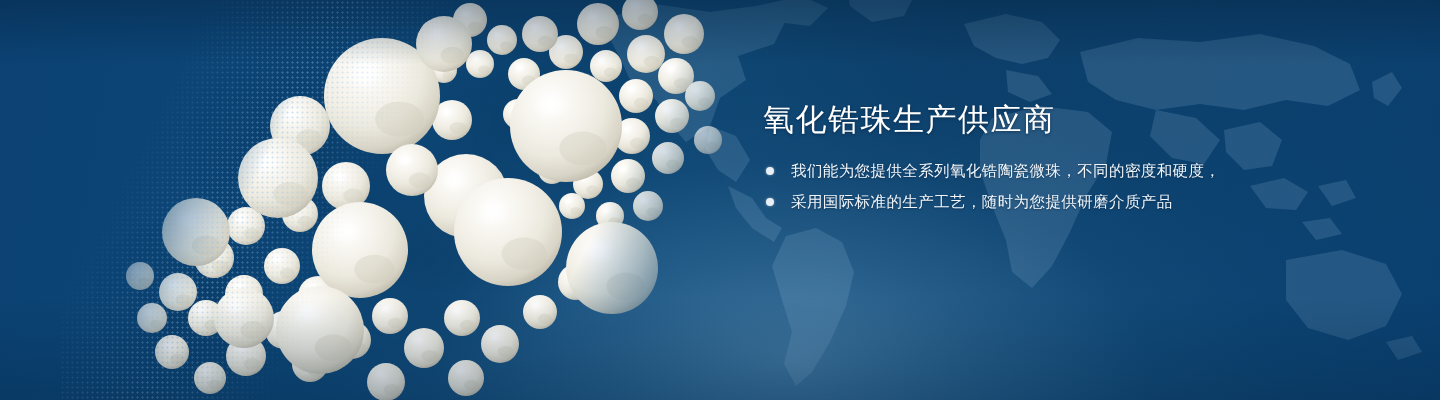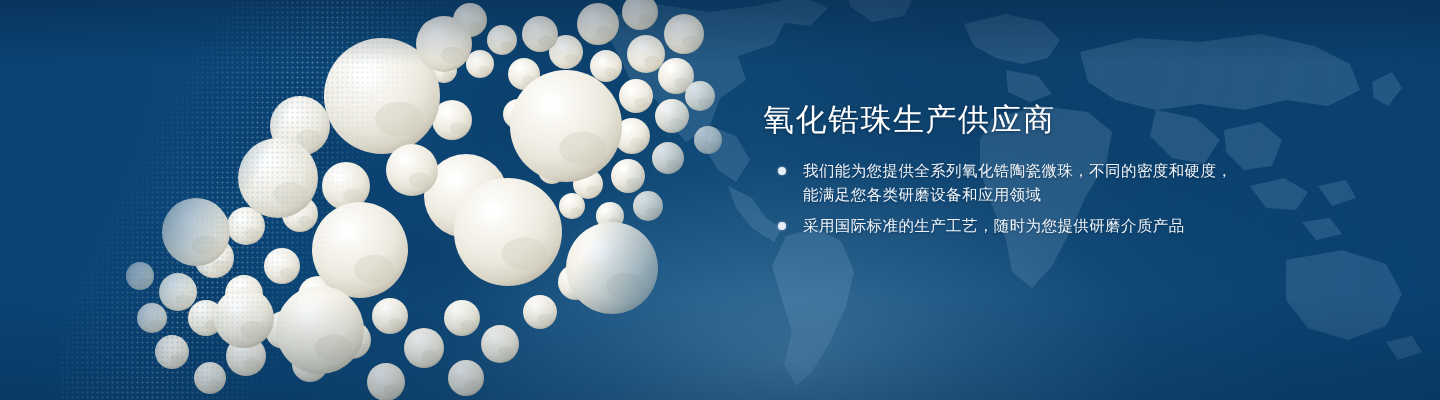--- a/index.html
+++ b/index.html
@@ -108,21 +108,21 @@
     line-height: 1.05;
     font-weight: 400;
     color: #ffffff;
     letter-spacing: 1.5px;
     text-shadow: 0 1px 3px rgba(3,26,50,0.55);
     white-space: nowrap;
   }
 
   .bullets {
     list-style: none;
-    margin: 12px;
+    margin: 0;
     padding: 0;
   }
 
   .bullet {
     position: relative;
     padding-left: 28px;
     margin-bottom: 7px;
     color: #f2f6fa;
     font-size: 15.5px;
     line-height: 24px;
@@ -315,21 +315,20 @@
 
   <div class="copy">
 
     <h1 class="headline">氧化锆珠生产供应商</h1>
 
     <ul class="bullets">
 
       <li class="bullet">
         <span class="dot"></span>
         <span class="line">我们能为您提供全系列氧化锆陶瓷微珠，不同的密度和硬度，</span>
-        <span class="line">能满足您各类研磨设备和应用领域</span>
       </li>
 
 
       <li class="bullet">
         <span class="dot"></span>
         <span class="line">采用国际标准的生产工艺，随时为您提供研磨介质产品</span>
       </li>
 
     </ul>
   </div>

